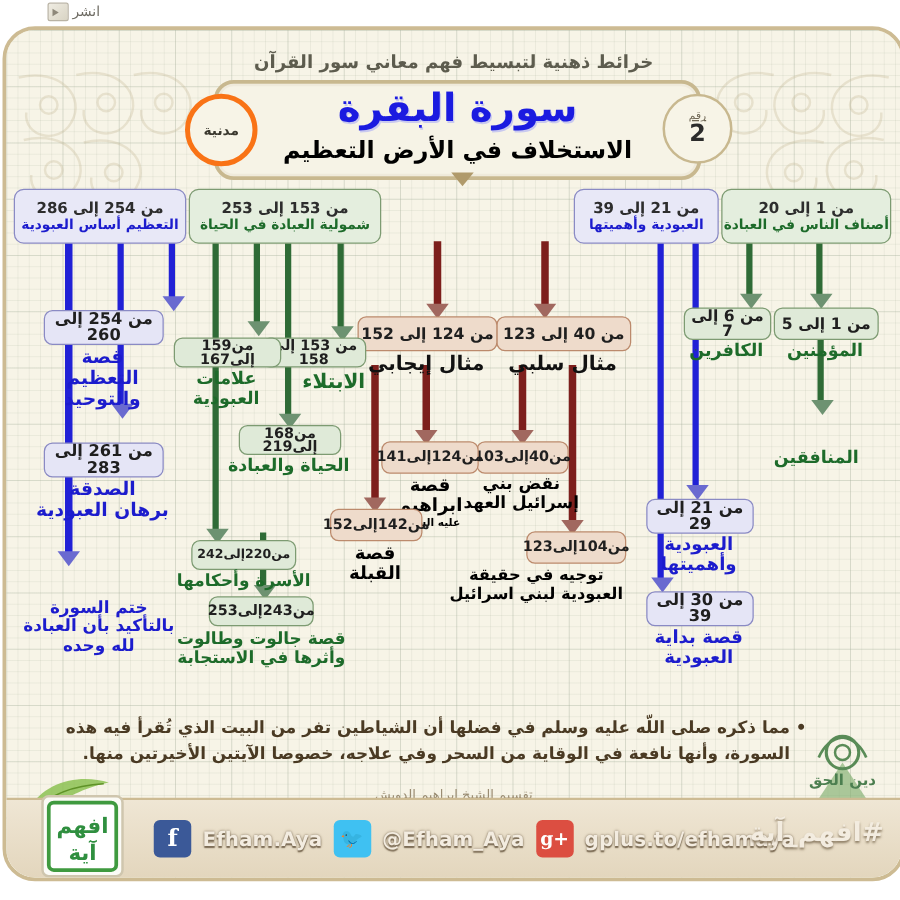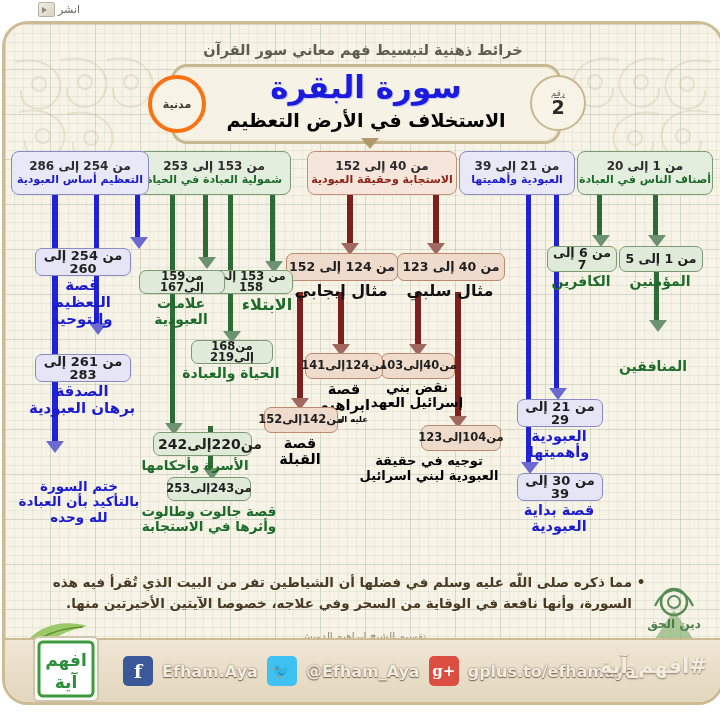--- a/index.html
+++ b/index.html
@@ -315,25 +315,21 @@
 
     <div class="sections">
       <div class="sec green" style="right:2px;width:134px;">
         <span class="rng">من 1 إلى 20</span>
         <span class="ttl">أصناف الناس في العبادة</span>
       </div>
       <div class="sec blue" style="right:140px;width:114px;">
         <span class="rng">من 21 إلى 39</span>
         <span class="ttl">العبودية وأهميتها</span>
       </div>
-      <div class="sec red" style="right:258px;width:148px;">
-        <span class="rng">من 40 إلى 152</span>
-        <span class="ttl">الاستجابة وحقيقة العبودية</span>
-      </div>
-      <div class="sec green" style="right:424px;width:152px;margin-left:36px;">
+      <div class="sec green" style="right:410px;width:152px;margin-left:36px;">
         <span class="rng">من 153 إلى 253</span>
         <span class="ttl">شمولية العبادة في الحياة</span>
       </div>
       <div class="sec blue" style="right:566px;width:136px;">
         <span class="rng">من 254 إلى 286</span>
         <span class="ttl">التعظيم أساس العبودية</span>
       </div>
     </div>
 
     <div class="node green" style="left:614px;top:222px;width:82px;height:24px;font-size:12.5px;">من 1 إلى 5</div>
@@ -378,21 +374,21 @@
     <div class="node green" style="left:204px;top:246px;width:82px;height:22px;font-size:11.5px;">من 153 إلى 158</div>
     <div class="cap green" style="left:216px;top:272px;width:92px;font-size:16px;">الابتلاء</div>
 
     <div class="node green" style="left:134px;top:246px;width:84px;height:22px;font-size:11.5px;">من159 إلى167</div>
     <div class="cap green" style="left:128px;top:272px;width:96px;font-size:14px;white-space:pre-line;">علامات
 العبودية</div>
 
     <div class="node green" style="left:186px;top:316px;width:80px;height:22px;font-size:11.5px;">من168 إلى219</div>
     <div class="cap green" style="left:160px;top:342px;width:132px;font-size:14px;">الحياة والعبادة</div>
 
-    <div class="node green" style="left:148px;top:408px;width:82px;height:22px;font-size:14px;padding-left:15px;">من220إلى242</div>
+    <div class="node green" style="left:148px;top:408px;width:82px;height:22px;font-size:10px;">من220إلى242</div>
     <div class="cap green" style="left:132px;top:434px;width:116px;font-size:13.5px;">الأسرة وأحكامها</div>
 
     <div class="node green" style="left:162px;top:453px;width:82px;height:22px;font-size:11.5px;">من243إلى253</div>
     <div class="cap green" style="left:128px;top:480px;width:152px;font-size:13.5px;white-space:pre-line;">قصة جالوت وطالوت
 وأثرها في الاستجابة</div>
 
     <div class="node blue" style="left:30px;top:224px;width:94px;height:26px;font-size:13px;">من 254 إلى 260</div>
     <div class="cap blue" style="left:24px;top:253px;width:106px;font-size:15px;white-space:pre-line;">قصة
 التعظيم
 والتوحيد</div>

